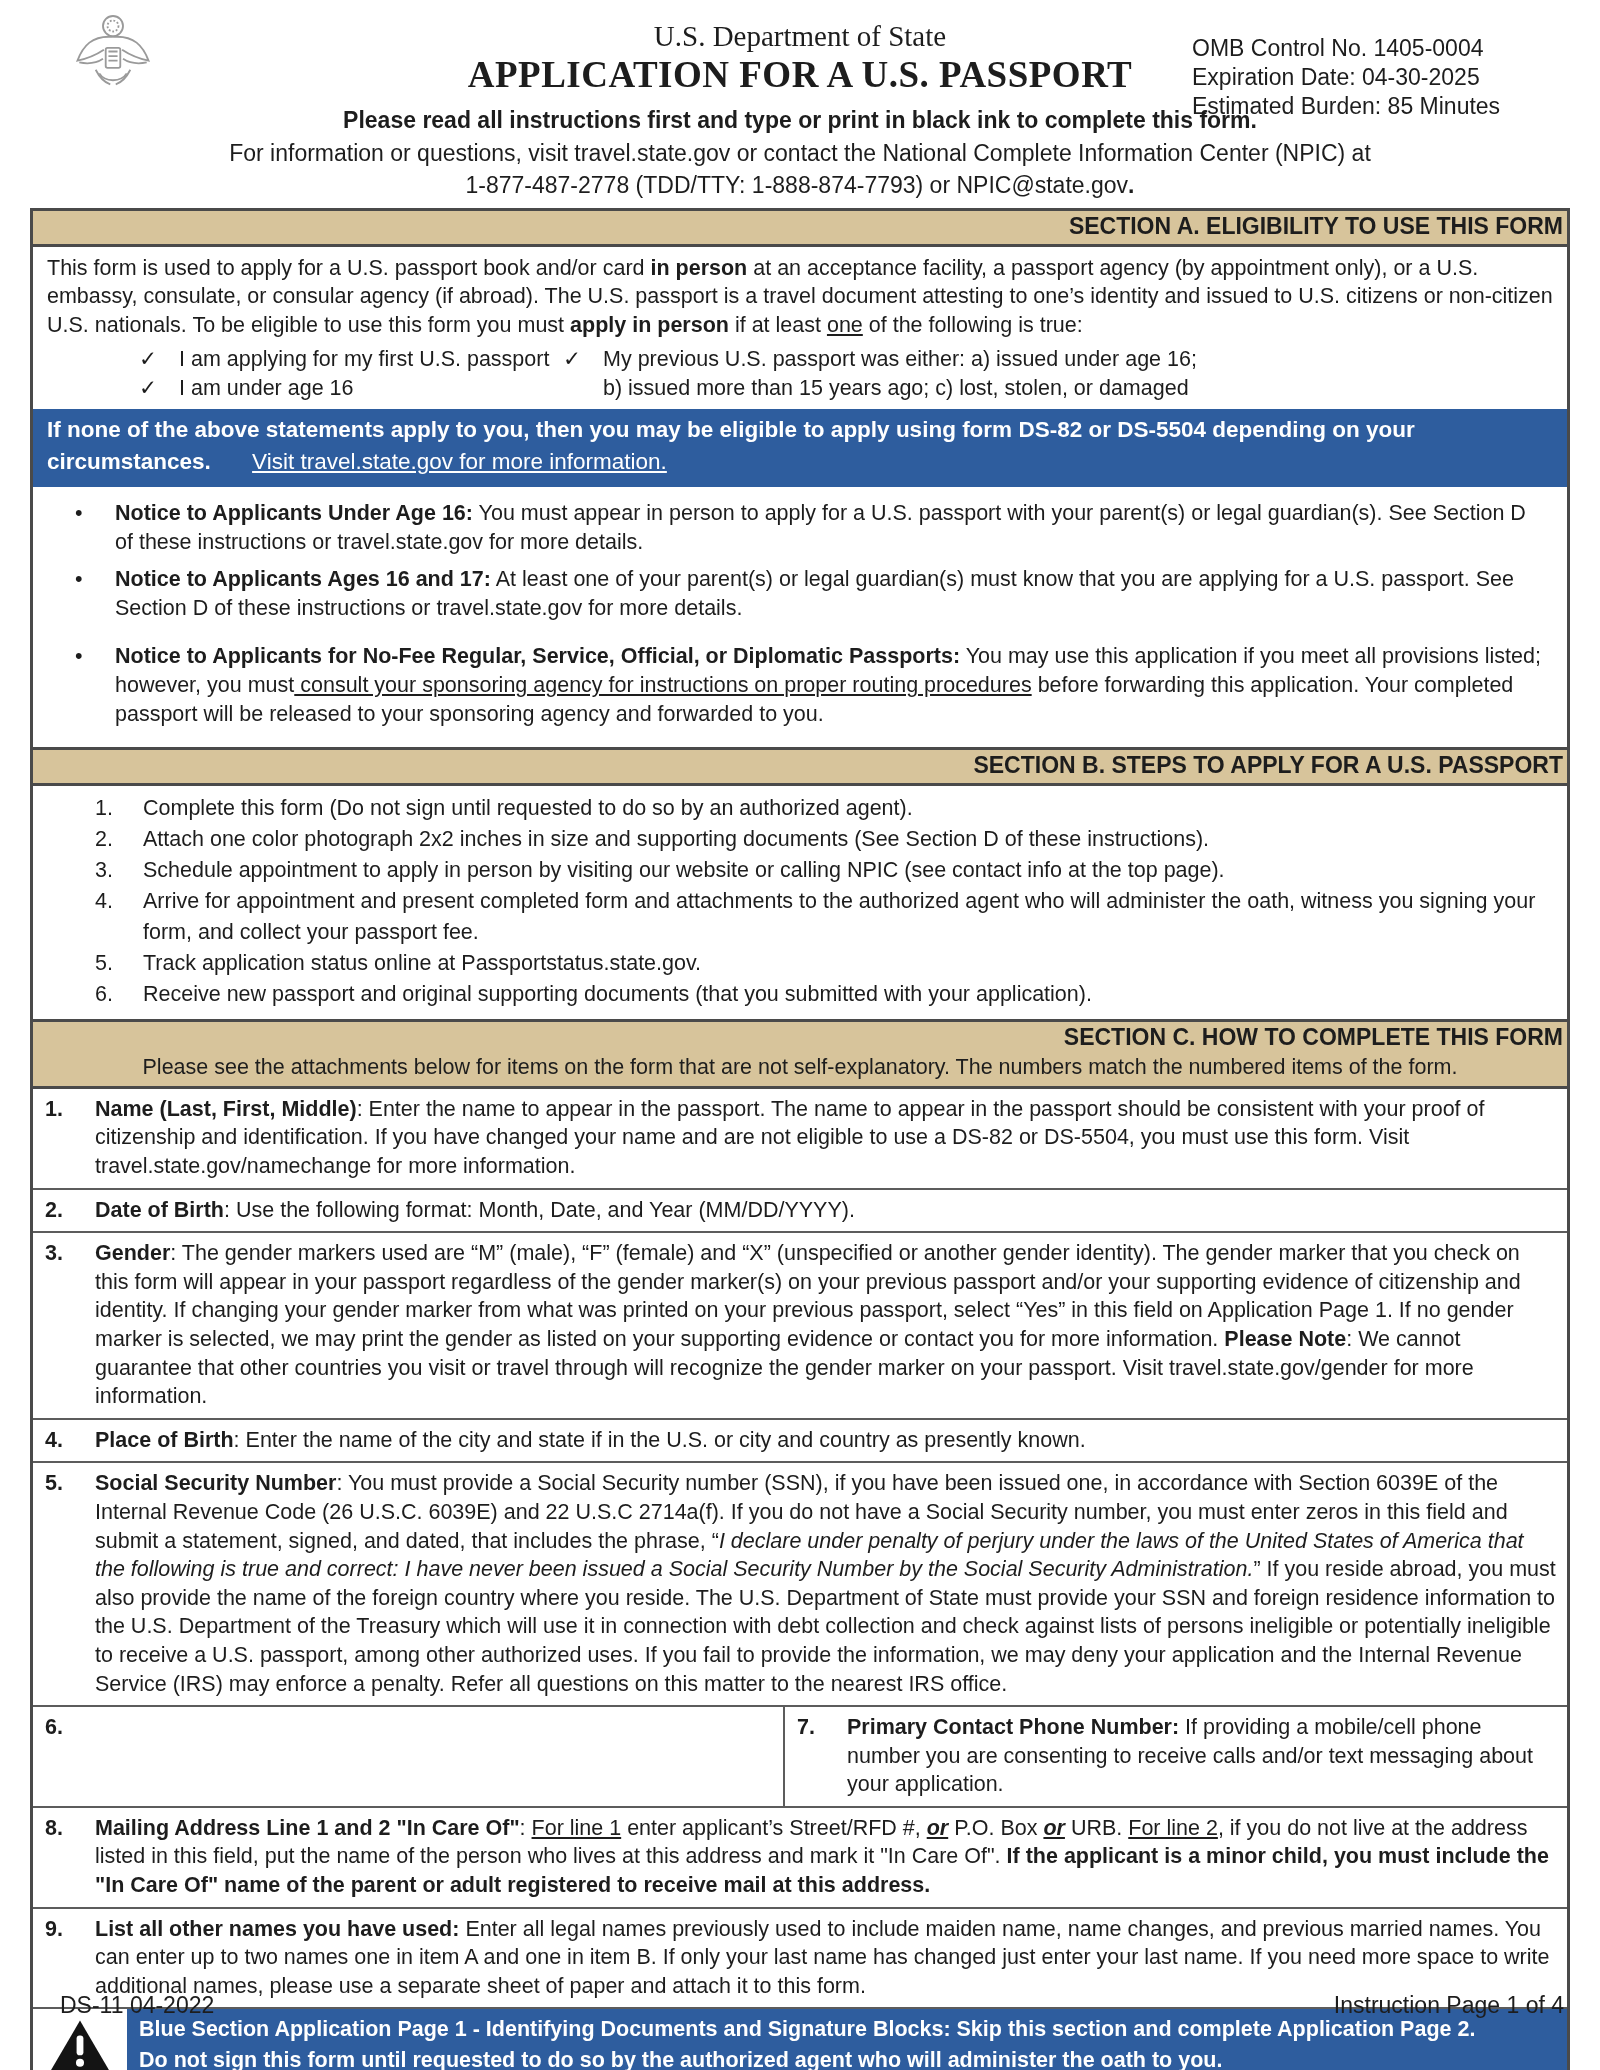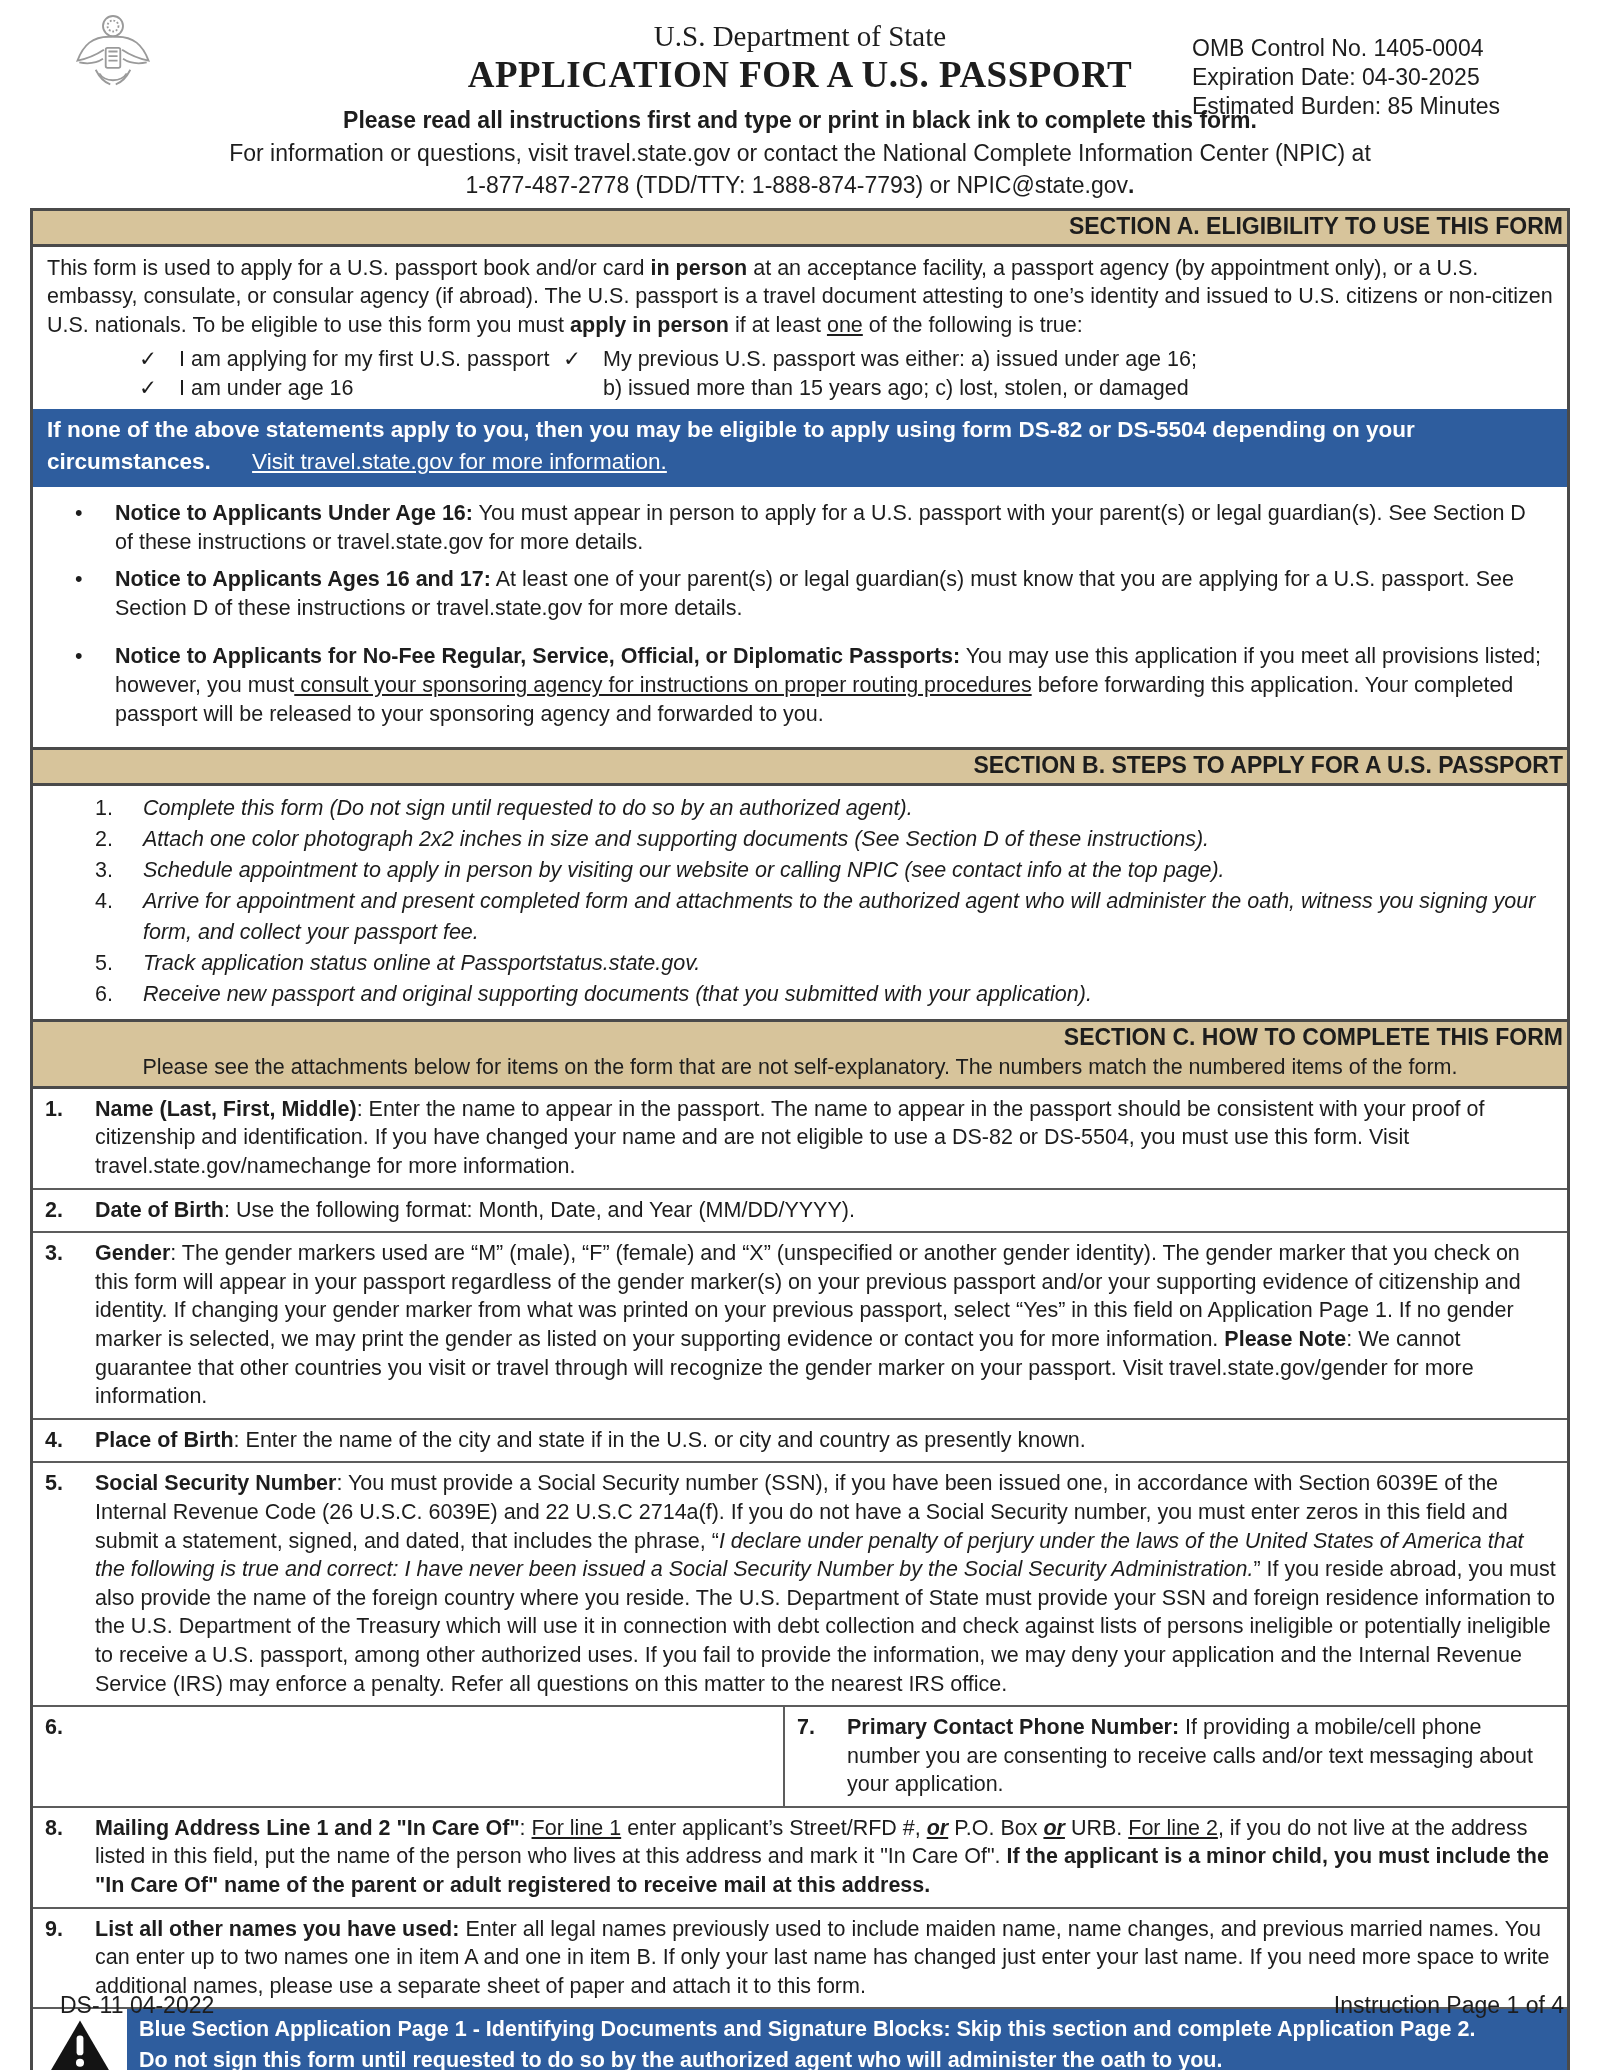--- a/index.html
+++ b/index.html
@@ -46,21 +46,21 @@
   }
   .bullets { padding:12px 16px 10px 42px; font-size:21.5px; line-height:1.33; }
   .bullet { display:flex; margin-bottom:9px; }
   .bullet.gap-top { margin-top:20px; }
   .bullet .dot { width:40px; }
   .bullet .btxt { flex:1; padding-right:4px; }
 
   .steps { padding:7px 10px 9px 62px; font-size:21.5px; line-height:1.44; }
   .step { display:flex; }
   .step .sn { width:48px; }
-  .step .stxt { flex:1;font-style:italic; }
+  .step .stxt { flex:1; }
 
   .c-subtitle {
     background:#d7c49b; font-size:21.5px; text-align:center;
     padding:0 10px 6px; border-bottom:3px solid #4a4a4a;
   }
 
   .item { display:flex; font-size:21.5px; line-height:1.33; padding:6px 10px 7px 12px; }
   .item + .item, .split, .item.bt, .warnrow { border-top:2px solid #5c5c5c; }
   .item .inum { width:50px; font-weight:bold; }
   .item .ibody { flex:1; }

